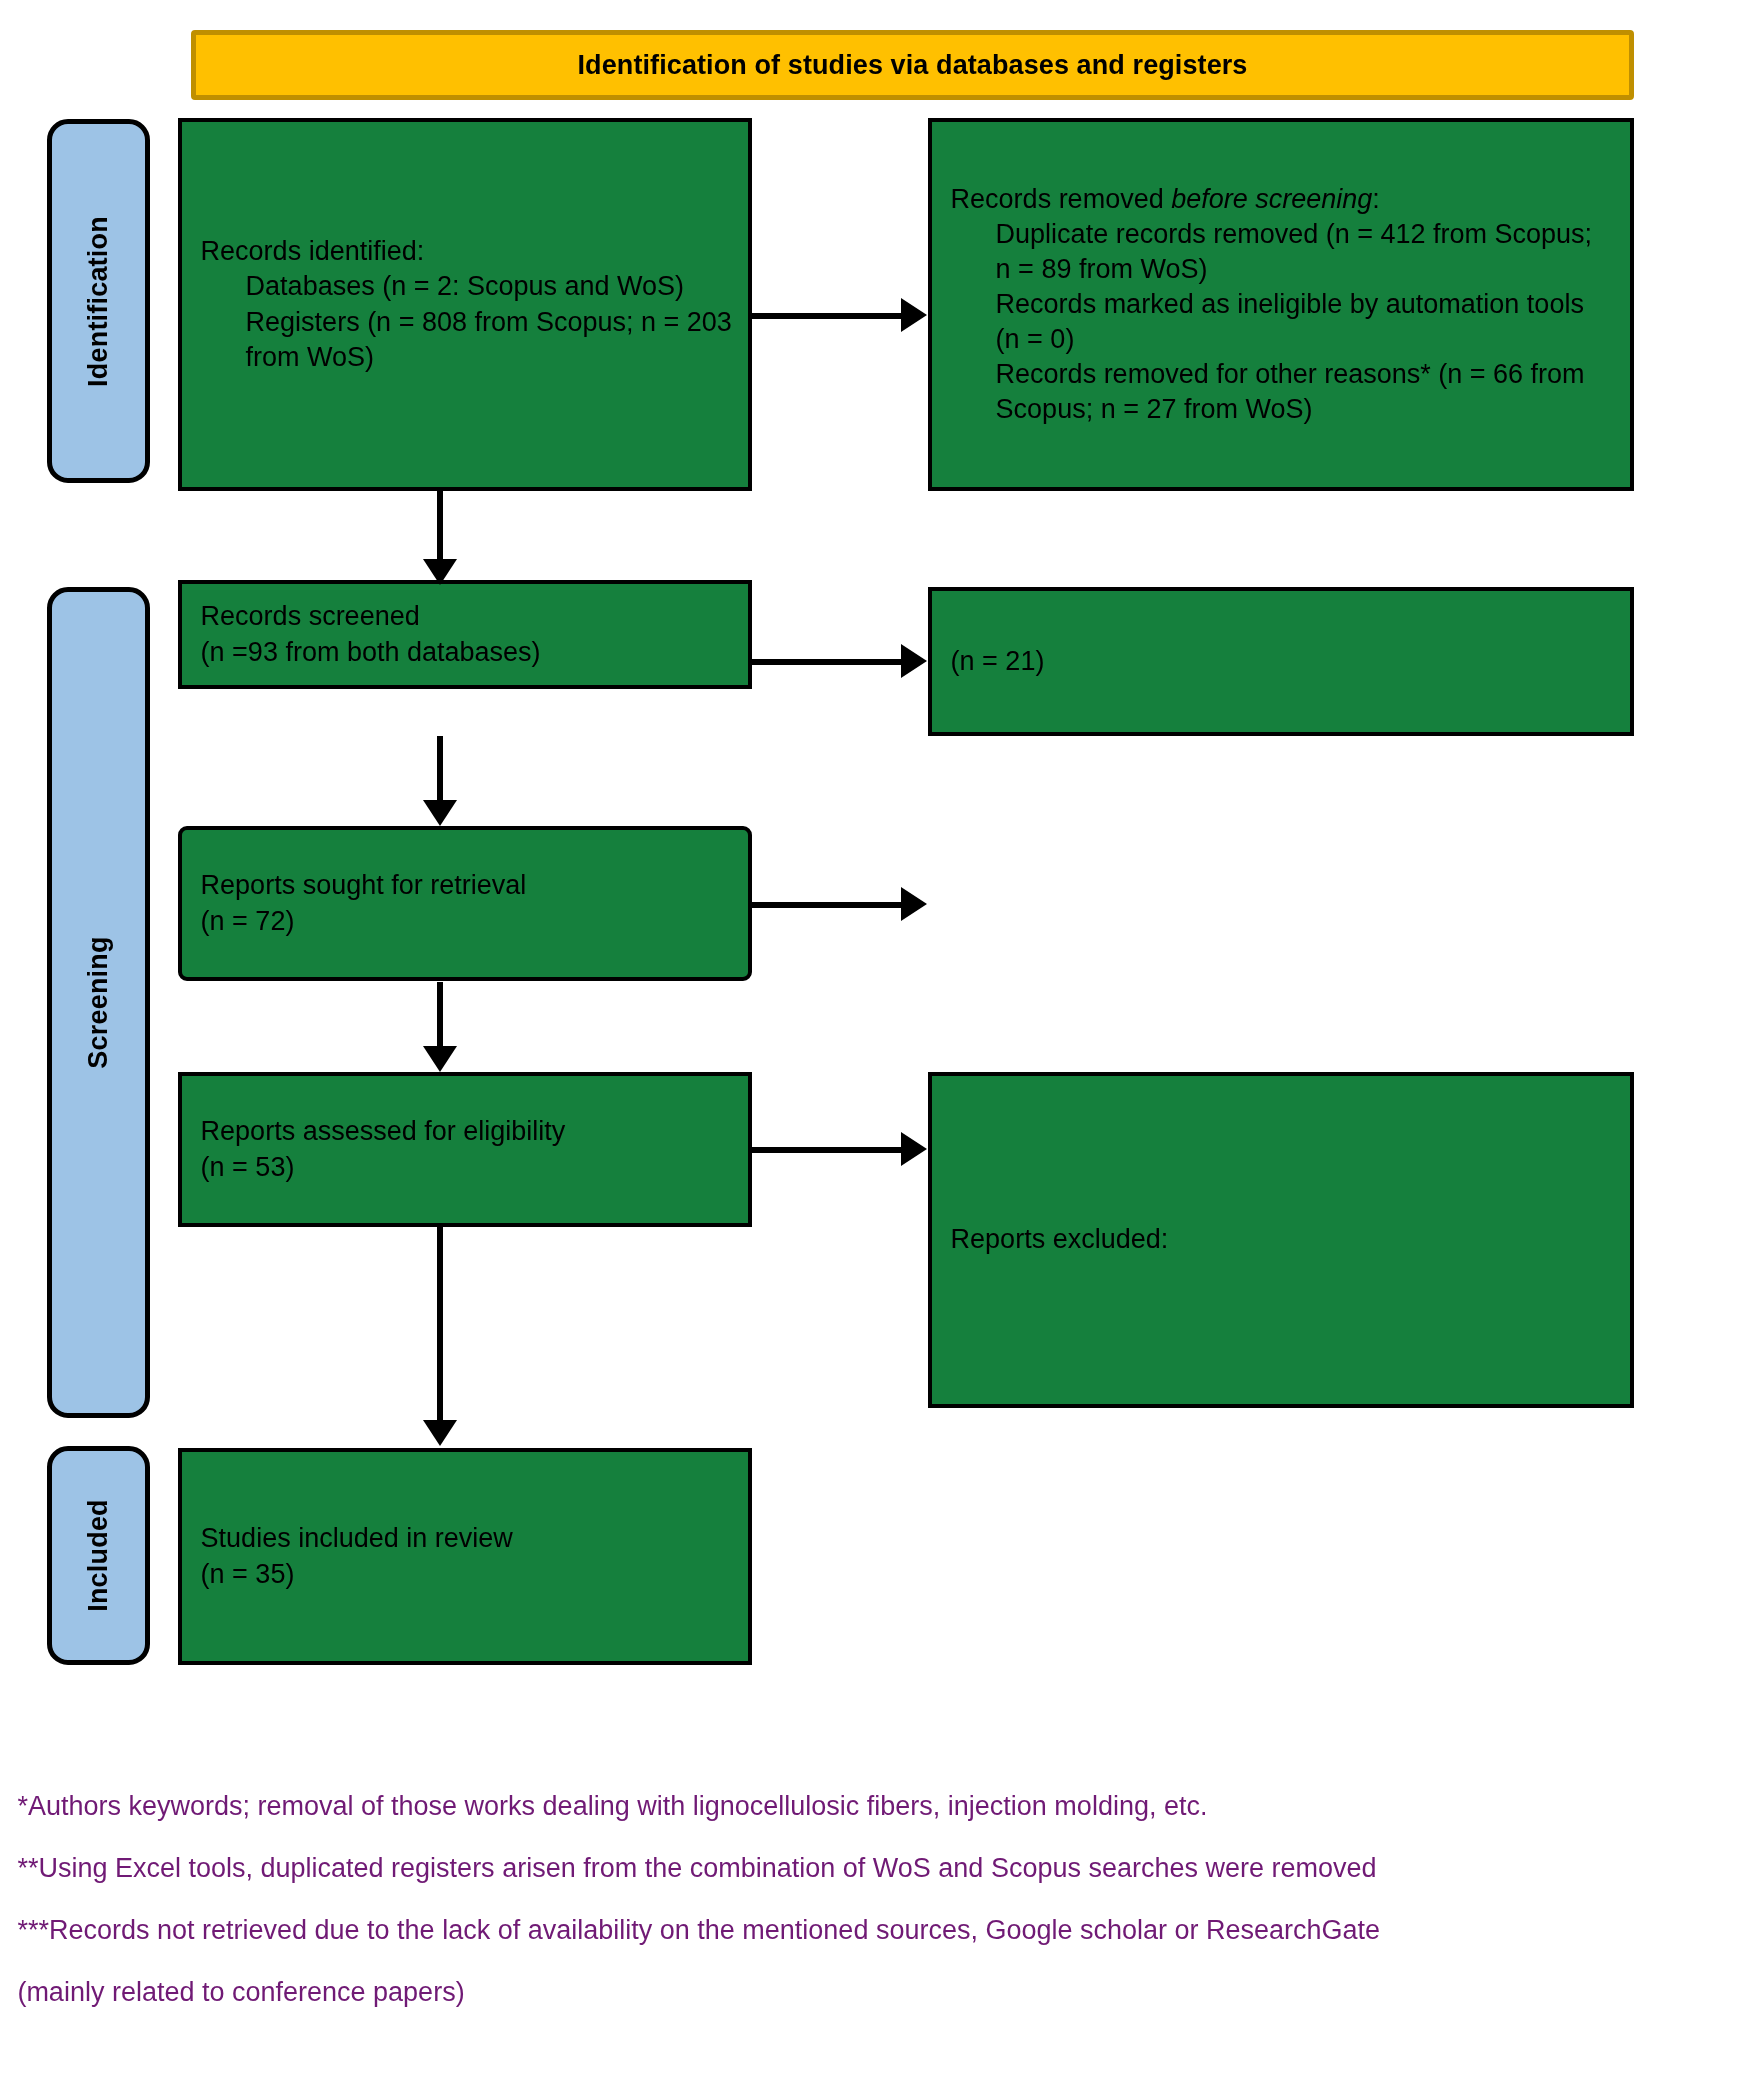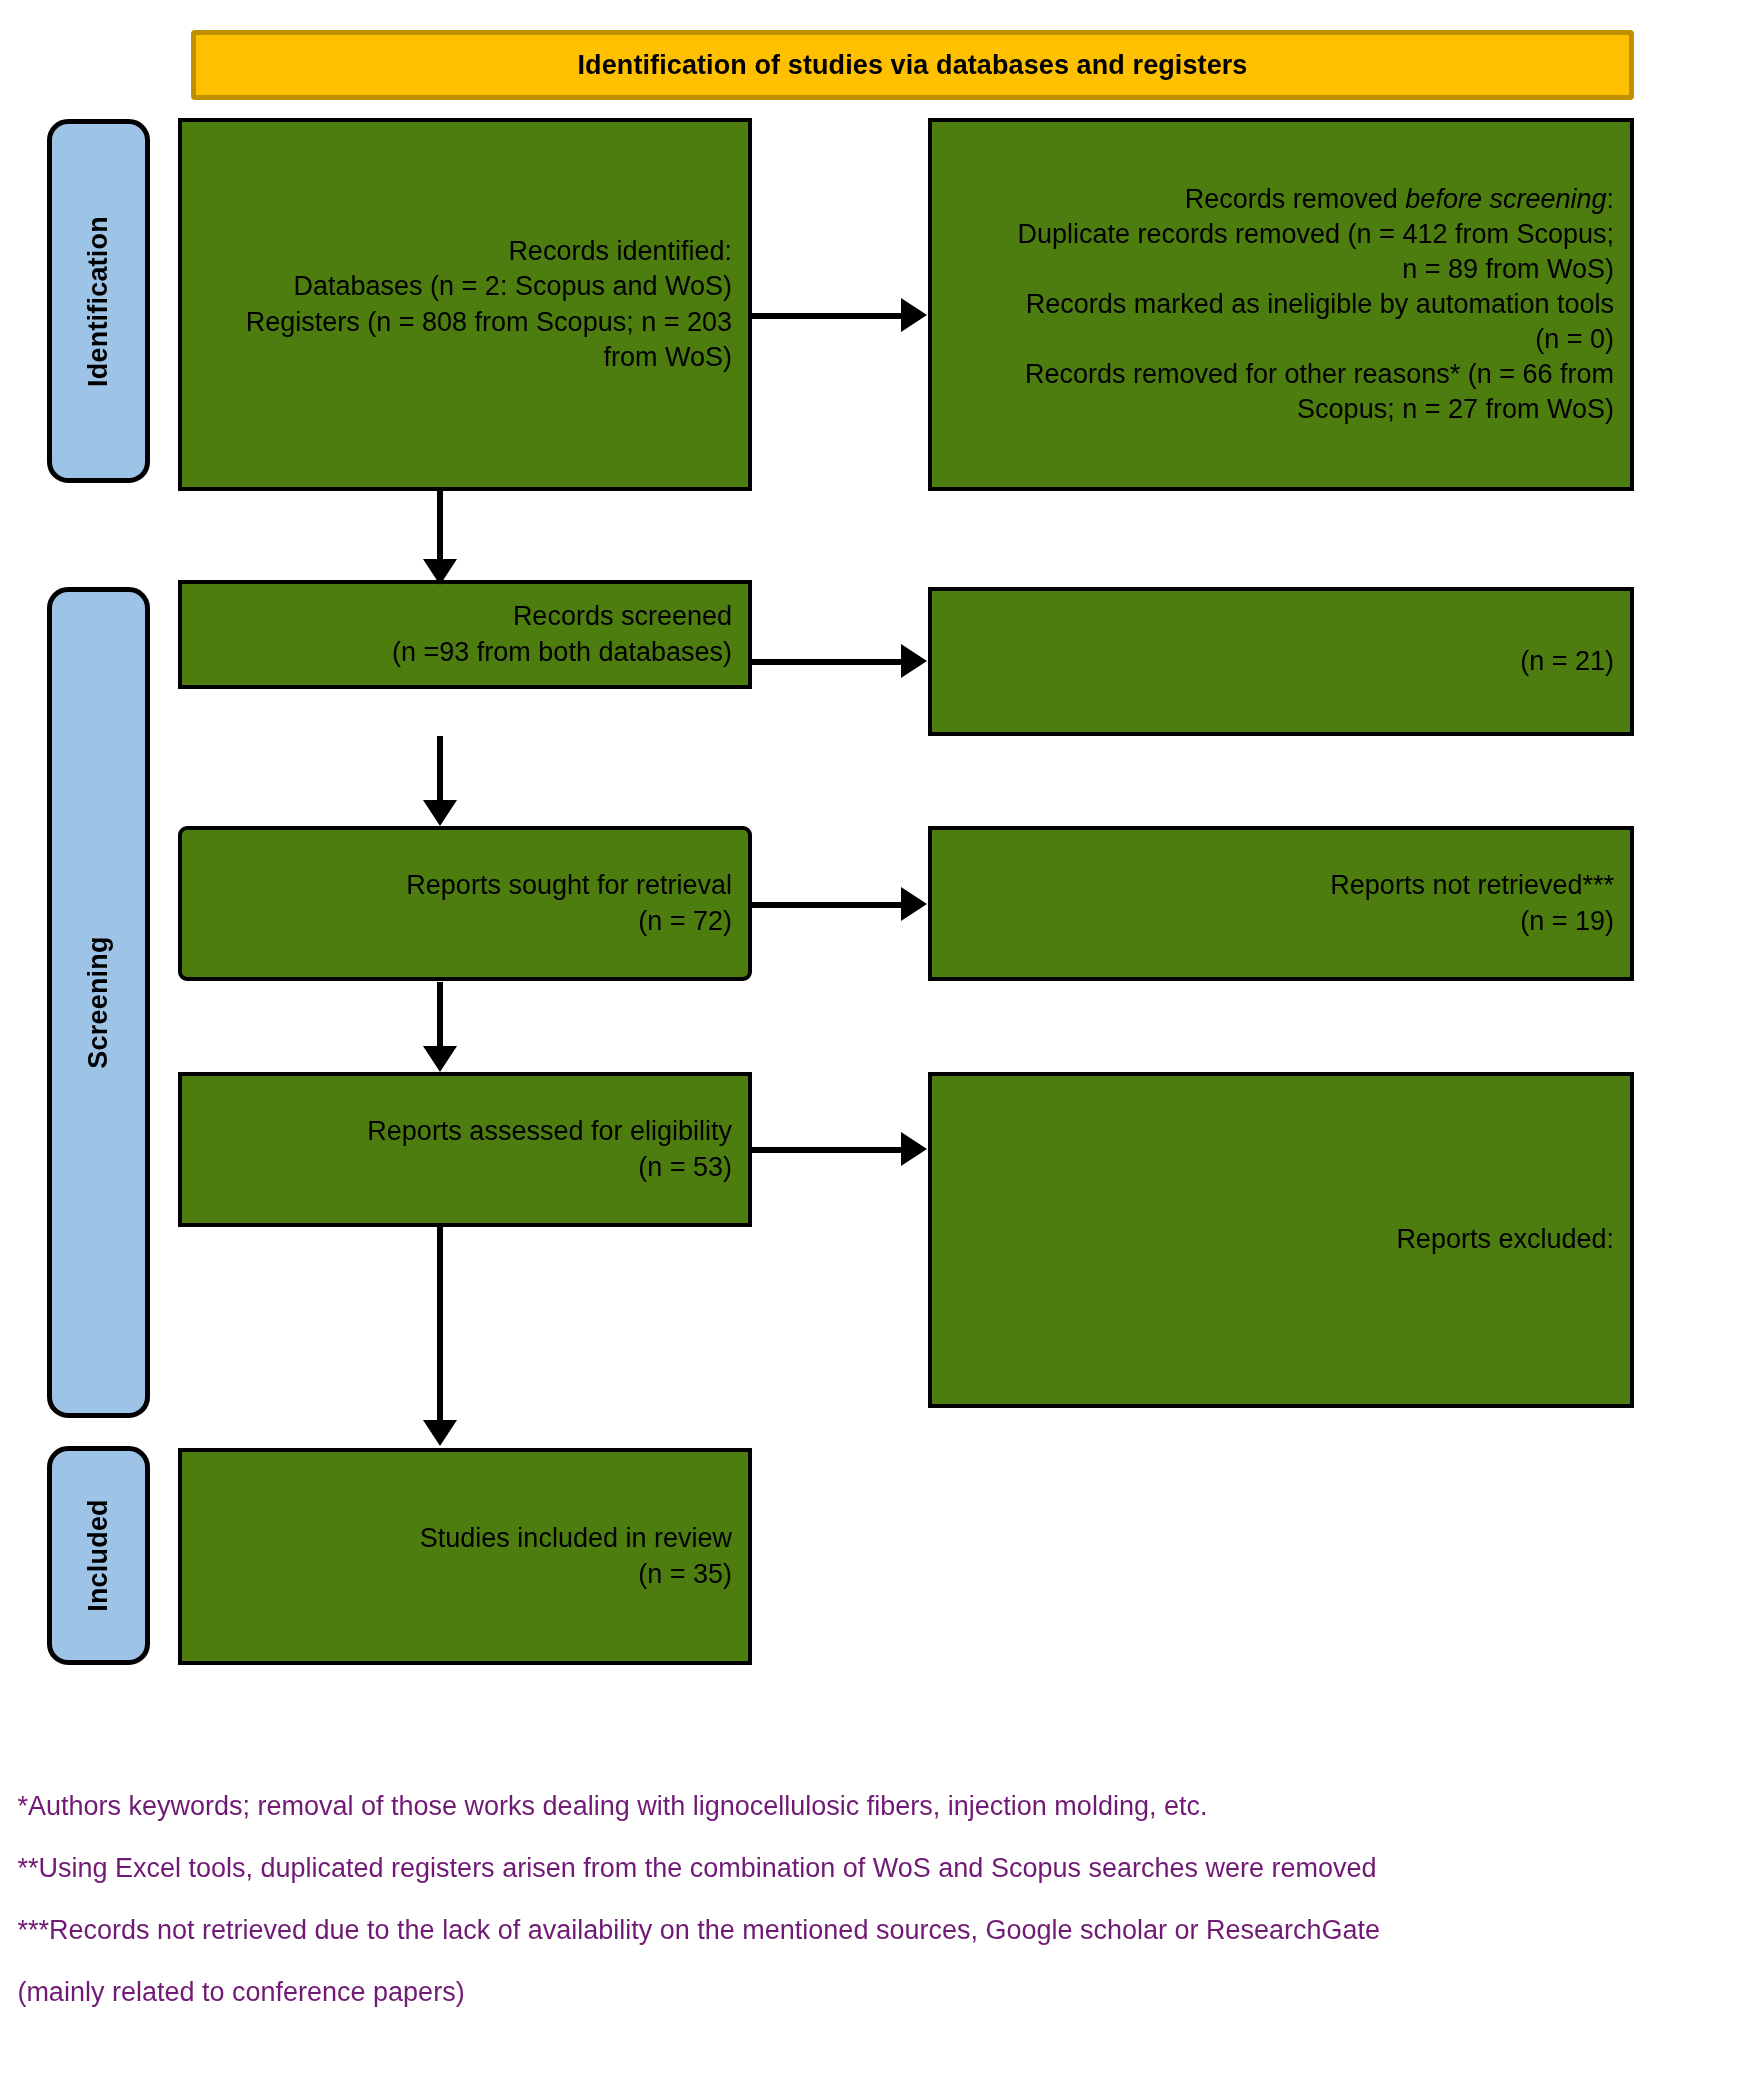--- a/index.html
+++ b/index.html
@@ -64,27 +64,26 @@
     color: #000000;
     letter-spacing: 0.2px;
   }
   #stage-identification { top: 119px;  height: 364px; }
   #stage-screening      { top: 587px;  height: 831px; }
   #stage-included       { top: 1446px; height: 219px; }
 
   
   .box {
     position: absolute;
-    background: #4d7c0f;
+    background: #15803d;
     border: 4.3px solid #000000;
     box-sizing: border-box;
     display: flex;
     flex-direction: column;
     justify-content: center;
-    text-align: right;
   }
   .box-body {
     font-size: 27px;
     line-height: 1.30;
     color: #000000;
     padding: 0 16px 0 18.6px;
   }
   .box-body .ln { display: block; }
   .box-body .ind {
     display: block;
@@ -205,26 +204,20 @@
     </div>
   </div>
 
   <div class="box col-left" id="box-sought">
     <div class="box-body">
       <span class="ln">Reports sought for retrieval</span>
       <span class="ln">(n = 72)</span>
     </div>
   </div>
 
-  <div class="box col-right" id="box-notretrieved">
-    <div class="box-body">
-      <span class="ln">Reports not retrieved***</span>
-      <span class="ln">(n = 19)</span>
-    </div>
-  </div>
 
   <div class="box col-left" id="box-assessed">
     <div class="box-body">
       <span class="ln">Reports assessed for eligibility</span>
       <span class="ln">(n = 53)</span>
     </div>
   </div>
 
   <div class="box col-right" id="box-repexcluded">
     <div class="box-body">

